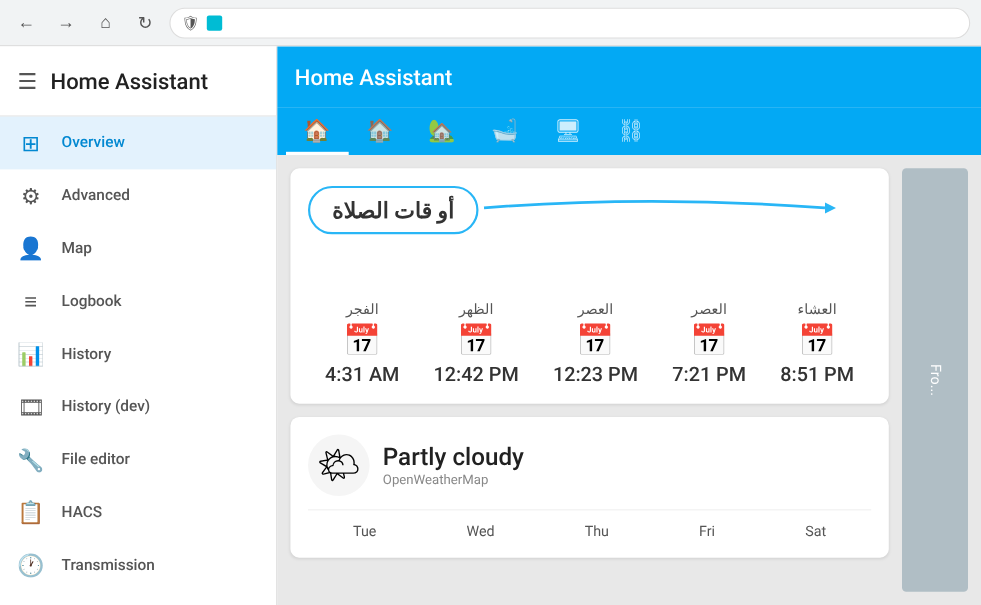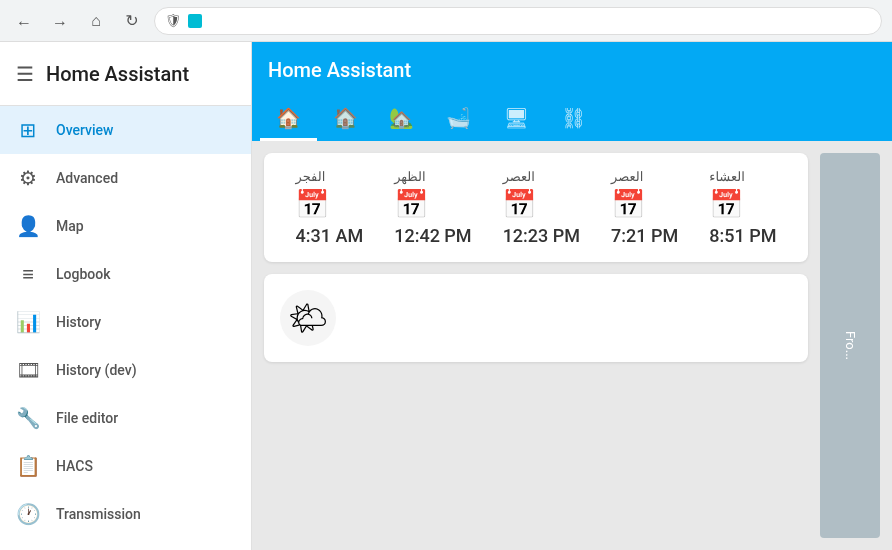--- a/index.html
+++ b/index.html
@@ -163,21 +163,21 @@
       color: #333;
       direction: rtl;
       display: inline-block;
     }
 
     .prayer-times-grid {
       display: flex;
       justify-content: space-around;
       text-align: center;
     }
-    .prayer-time-item { display: flex; flex-direction: column; align-items: flex-start; gap: 4px; }
+    .prayer-time-item { display: flex; flex-direction: column; align-items: center; gap: 4px; margin-top: 44px; }
     .prayer-name { font-size: 13px; color: #555; direction: rtl; }
     .prayer-icon { font-size: 28px; color: #555; }
     .prayer-time-val { font-size: 18px; color: #333; font-weight: 500; }
 
     
     .weather-card {
       background: white;
       border-radius: 8px;
       padding: 16px;
       box-shadow: 0 1px 3px rgba(0,0,0,0.1);
@@ -293,20 +293,28 @@
       <div class="tab-item">🏡</div>
       <div class="tab-item">🛁</div>
       <div class="tab-item">🖥</div>
       <div class="tab-item">⛓</div>
     </div>
 
     <div class="content-area">
       <div class="left-panel">
 
         <div class="prayer-card">
+          <div class="prayer-card-title-row">
+            <div class="prayer-title-bubble">أو قات الصلاة</div>
+
+            <svg class="arrow-svg" style="position:absolute; left:160px; top:8px;" width="420" height="30">
+              <path d="M 0,12 Q 150,0 310,12" stroke="#29b6f6" stroke-width="2.5" fill="none"></path>
+              <polygon points="310,7 320,12 310,17" fill="#29b6f6"></polygon>
+            </svg>
+          </div>
 
           <div class="prayer-times-grid">
             <div class="prayer-time-item">
               <span class="prayer-name">الفجر</span>
               <span class="prayer-icon">📅</span>
               <span class="prayer-time-val">4:31 AM</span>
             </div>
             <div class="prayer-time-item">
               <span class="prayer-name">الظهر</span>
               <span class="prayer-icon">📅</span>
@@ -326,20 +334,31 @@
               <span class="prayer-name">العشاء</span>
               <span class="prayer-icon">📅</span>
               <span class="prayer-time-val">8:51 PM</span>
             </div>
           </div>
         </div>
 
         <div class="weather-card">
           <div class="weather-top">
             <div class="weather-icon-box">🌤</div>
+            <div class="weather-info">
+              <div class="weather-desc">Partly cloudy</div>
+              <div class="weather-source">OpenWeatherMap</div>
+            </div>
+          </div>
+          <div class="weather-days">
+            <div class="weather-day">Tue</div>
+            <div class="weather-day">Wed</div>
+            <div class="weather-day">Thu</div>
+            <div class="weather-day">Fri</div>
+            <div class="weather-day">Sat</div>
           </div>
         </div>
 
       </div>
 
       <div class="right-panel">
         <span>Fro...</span>
       </div>
     </div>
 

